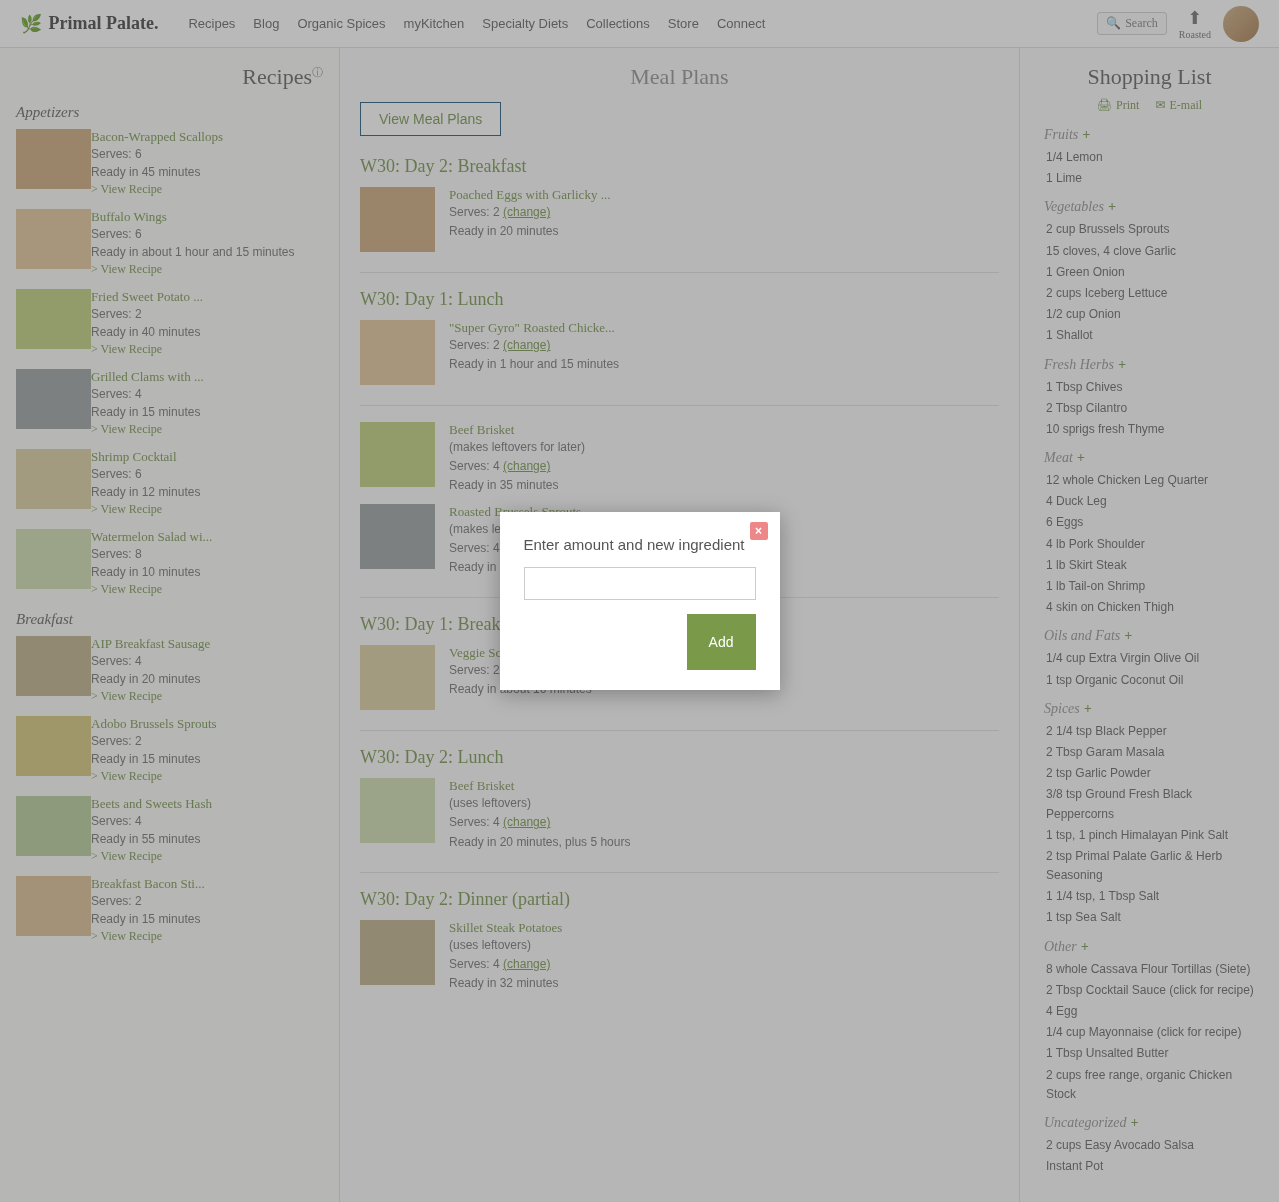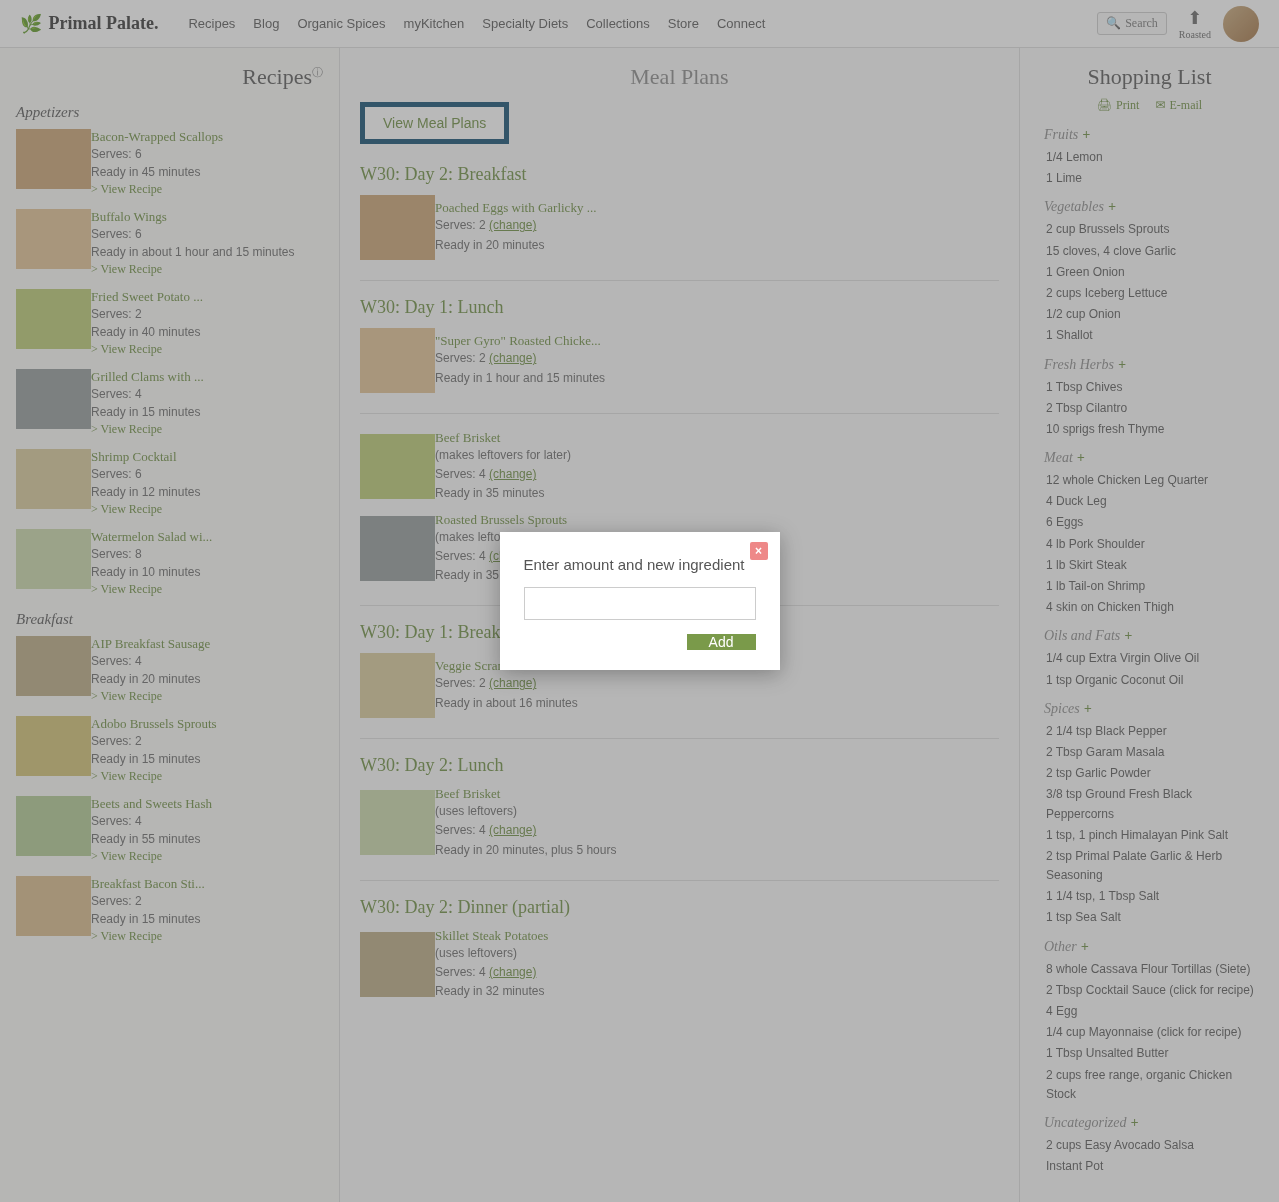--- a/index.html
+++ b/index.html
@@ -40,45 +40,45 @@
     .thumb-5 { background: #e8d8b8; }
     .thumb-6 { background: #d8e0c8; }
     .thumb-7 { background: #c0b898; }
     .thumb-8 { background: #d4c890; }
     .thumb-9 { background: #b8c8a8; }
     .thumb-10 { background: #e0c0a0; }
 
     
     .center-panel { flex: 1; overflow-y: auto; padding: 16px 20px; background: #fafafa; }
     .center-title { text-align: center; font-size: 22px; font-weight: normal; color: #888; margin-bottom: 12px; font-family: Georgia, serif; }
-    .view-meal-plans-btn { display: inline-block; padding: 8px 18px; border: 5px solid #0c4a6e; color: #6b8c3e; background: #fff; font-size: 14px; cursor: pointer; margin-bottom: 20px; font-family: Arial, sans-serif; }
+    .view-meal-plans-btn { display: inline-block; padding: 8px 18px; border: 1px solid #0c4a6e; color: #6b8c3e; background: #fff; font-size: 14px; cursor: pointer; margin-bottom: 20px; font-family: Arial, sans-serif; }
     .meal-section { margin-bottom: 20px; }
     .meal-section-title { font-size: 18px; color: #6b8c3e; border-bottom: none; margin-bottom: 10px; font-weight: normal; font-family: Georgia, serif; }
-    .meal-item { display: flex; margin-bottom: 8px; align-items: center; }
+    .meal-item { display: flex; gap: 14px; margin-bottom: 8px; align-items: flex-start; }
     .meal-info { flex: 1; }
     .meal-name { color: #6b8c3e; font-size: 13px; }
     .meal-meta { font-size: 12px; color: #666; font-family: Arial, sans-serif; line-height: 1.6; }
     .meal-divider { border: none; border-top: 1px solid #ddd; margin: 16px 0; }
 
     
     .right-panel { width: 260px; min-width: 260px; background: #fafafa; border-left: 1px solid #ddd; overflow-y: auto; padding: 16px; }
     .shopping-title { font-size: 22px; font-weight: normal; color: #555; text-align: center; margin-bottom: 8px; font-family: Georgia, serif; }
     .shopping-actions { display: flex; gap: 16px; justify-content: center; margin-bottom: 14px; }
     .shopping-action { display: flex; align-items: center; gap: 4px; font-size: 12px; color: #6b8c3e; cursor: pointer; }
     .shopping-category { font-size: 14px; color: #888; font-style: italic; margin: 10px 0 4px 8px; display: flex; align-items: center; gap: 4px; }
     .shopping-add { color: #6b8c3e; cursor: pointer; font-size: 14px; font-weight: bold; }
     .shopping-item { font-size: 12px; color: #555; padding: 1px 0 1px 10px; font-family: Arial, sans-serif; line-height: 1.6; }
 
     
     .modal-overlay { position: fixed; top: 0; left: 0; width: 100%; height: 100%; background: rgba(100,100,100,0.45); z-index: 100; display: flex; align-items: center; justify-content: center; }
     .modal { background: #fff; width: 280px; padding: 24px 24px 20px; position: relative; box-shadow: 0 4px 20px rgba(0,0,0,0.3); }
     .modal-title { font-size: 15px; color: #555; margin-bottom: 14px; font-family: Arial, sans-serif; font-weight: normal; }
     .modal-close { position: absolute; top: 10px; right: 12px; color: #c44; cursor: pointer; font-size: 14px; font-weight: bold; background: #e88; color: #fff; border: none; border-radius: 2px; width: 18px; height: 18px; display: flex; align-items: center; justify-content: center; font-size: 12px; }
     .modal-input { width: 100%; border: 1px solid #ccc; padding: 8px; font-size: 13px; margin-bottom: 14px; outline: none; }
-    .modal-add-btn { display: block; margin-left: auto; background: #7a9a4a; color: #fff; border: none; padding: 0 22px; font-size: 14px; cursor: pointer; font-family: Arial, sans-serif; }
+    .modal-add-btn { display: block; margin-left: auto; background: #7a9a4a; color: #fff; border: none; padding: 20px 22px; font-size: 14px; cursor: pointer; font-family: Arial, sans-serif; }
   </style>
 </head>
 <body>
 
 <nav class="nav">
   <a class="nav-logo">
     <span>🌿</span>
     <span>Primal Palate.</span>
   </a>
   <div class="nav-links">

